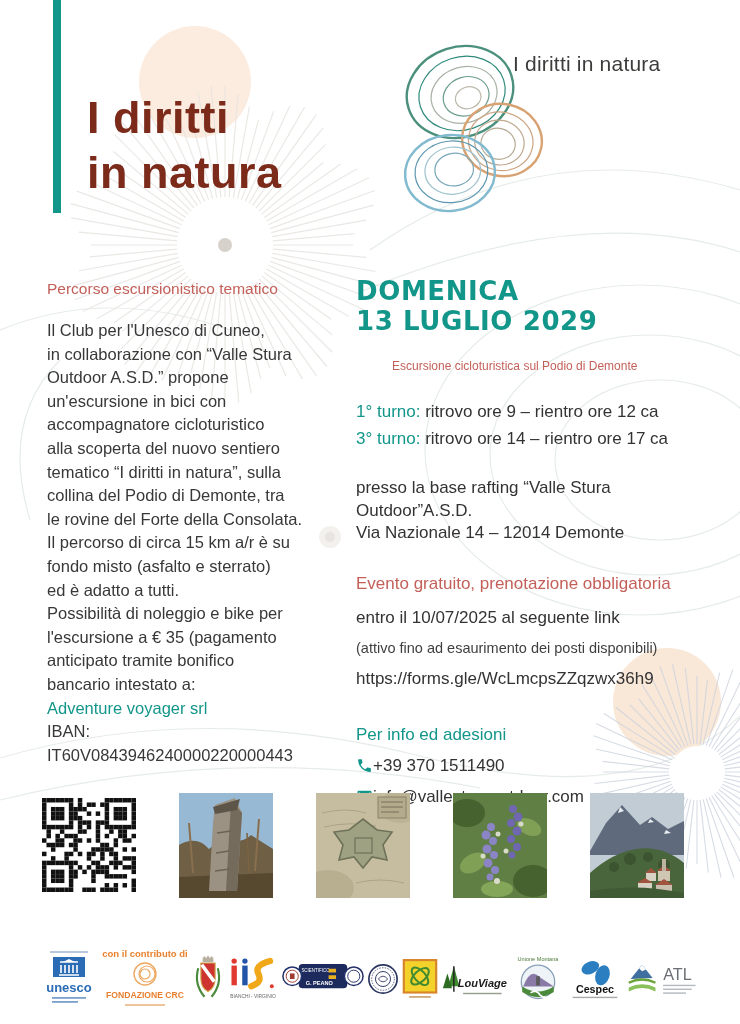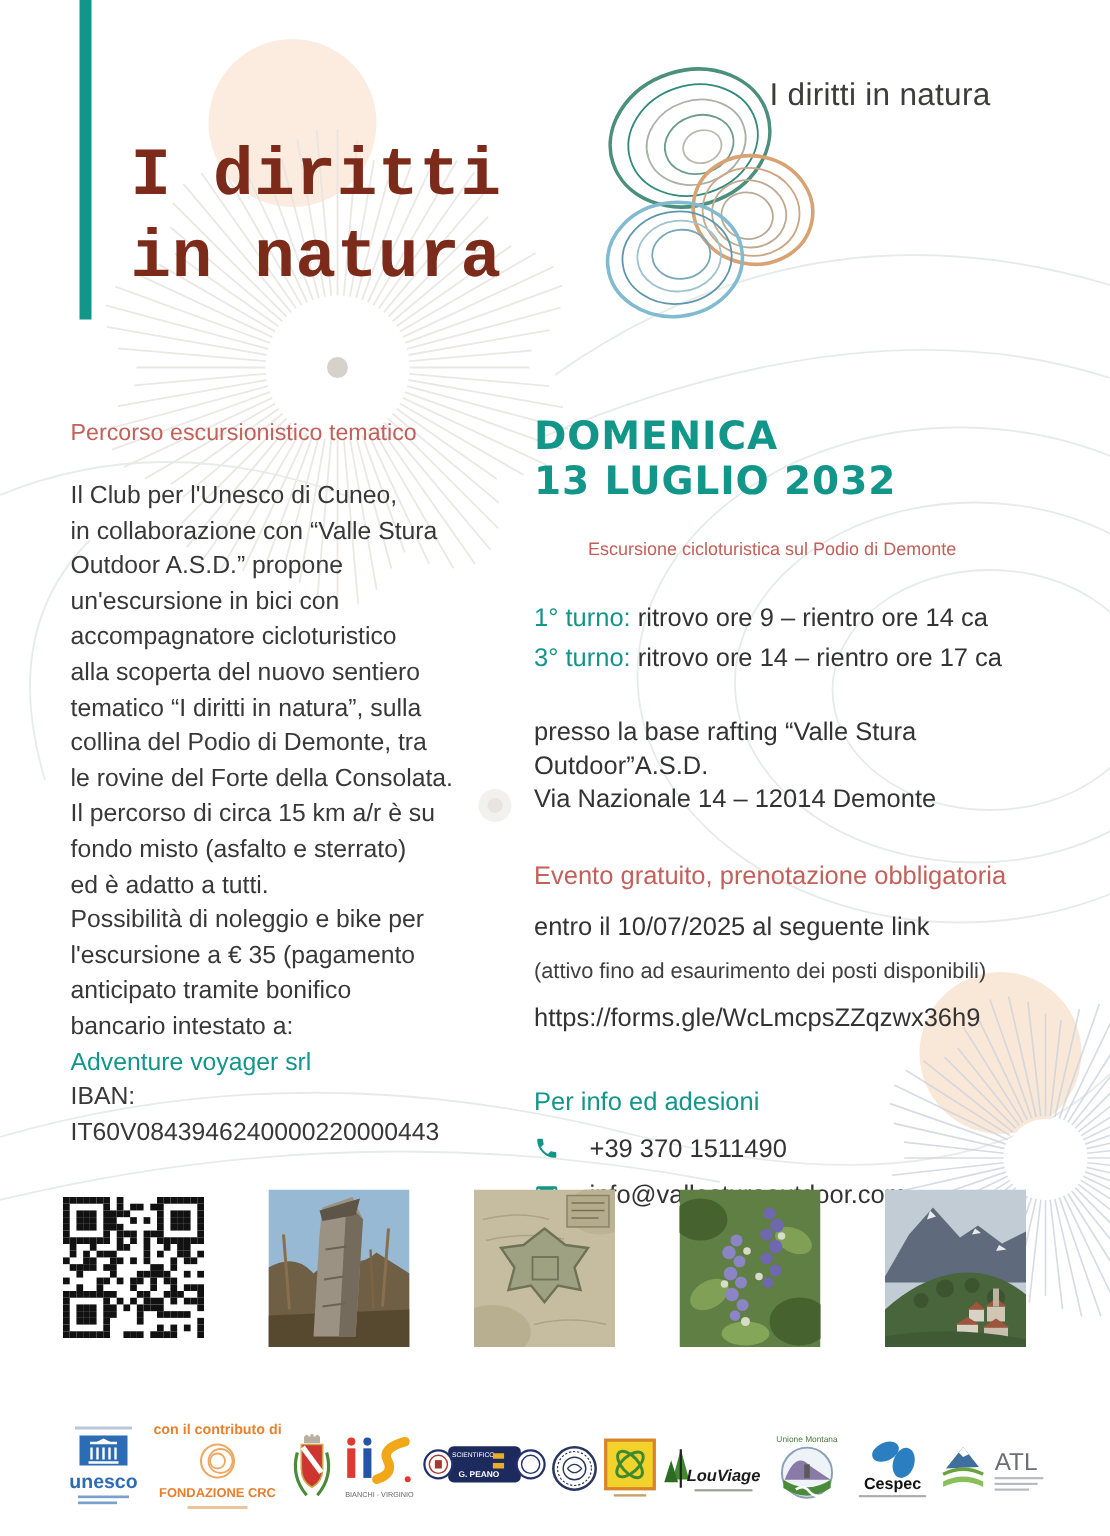--- a/index.html
+++ b/index.html
@@ -6,21 +6,21 @@
     --teal:#13968a; --salmon:#c4605a; --maroon:#7c2b1b;
     --orange:#e8822f; --ink:#383838;
   }
   html,body{margin:0;padding:0;background:#fff;}
   .page{position:relative;width:740px;height:1024px;background:#ffffff;overflow:hidden;
         font-family:"Liberation Sans",sans-serif;color:var(--ink);}
   .deco{position:absolute;left:0;top:0;z-index:0;}
   .content{position:absolute;inset:0;z-index:1;}
 
   .accent-bar{position:absolute;left:53px;top:0;width:8px;height:213px;background:var(--teal);}
-  .title{position:absolute;left:87px;top:90px;font-family:Liberation Mono, monospace;
+  .title{position:absolute;left:87px;top:90px;font-family:Liberation Sans, sans-serif;
          font-weight:700;font-size:45px;line-height:55px;letter-spacing:.5px;
          color:var(--maroon);white-space:pre-line;}
   .brand-logo{position:absolute;left:392px;top:20px;}
   .wordmark{position:absolute;left:513px;top:52px;font-size:21px;color:#3c3c3b;letter-spacing:.2px;}
 
   .left-col{position:absolute;left:47px;top:280px;width:302px;}
   .left-heading{font-size:15.5px;color:var(--salmon);margin:0 0 21px 0;}
   .body-text{font-size:16.5px;line-height:23.6px;color:var(--ink);white-space:pre-line;}
   .bank-name{font-size:16.5px;line-height:23.6px;color:var(--teal);}
   .iban-label,.iban-number{font-size:16.5px;line-height:23.6px;color:var(--ink);}
@@ -30,21 +30,21 @@
                 line-height:30px;letter-spacing:.6px;color:var(--teal);white-space:pre-line;margin:0;}
   .subtitle{margin-top:23px;font-size:12px;color:var(--salmon);margin-left:36px;}
   .turns{margin-top:25px;font-size:17px;line-height:27px;color:#333;}
   .turn-label{color:var(--teal);margin-top:44px;}
   .venue{margin-top:25px;font-size:17px;line-height:22.5px;color:#333;white-space:pre-line;}
   .notice{margin-top:29px;font-size:17px;color:var(--salmon);}
   .deadline{margin-top:14px;font-size:17px;color:#333;}
   .availability{margin-top:12px;font-size:14.5px;color:#3f3f3f;}
   .form-link{margin-top:13px;font-size:17px;color:#333;text-decoration:none;display:inline-block;}
   .info-heading{margin-top:36px;font-size:17px;color:var(--teal);}
-  .contact-row{margin-top:11px;display:flex;align-items:center;gap:20px;font-size:17px;color:#333;}
+  .contact-row{margin-top:11px;display:flex;align-items:center;gap:0;font-size:17px;color:#333;}
   .contact-row .cicon{width:17px;height:17px;flex:0 0 auto;}
   .contact-row .cicon path{fill:var(--teal);}
 
   .media-row{position:absolute;left:42px;top:792px;width:642px;height:106px;
              display:flex;justify-content:space-between;align-items:center;}
   .qr-box{width:94px;height:100px;display:flex;align-items:center;justify-content:center;}
   .photo{width:94px;height:105px;display:block;}
 
   .footer{position:absolute;left:40px;top:942px;width:664px;height:74px;
           display:flex;align-items:center;justify-content:space-between;}
@@ -257,24 +257,24 @@
 l'escursione a € 35 (pagamento
 anticipato tramite bonifico
 bancario intestato a:</div>
       <div class="bank-name">Adventure voyager srl</div>
       <div class="iban-label">IBAN:</div>
       <div class="iban-number">IT60V0843946240000220000443</div>
     </div>
 
     <div class="right-col">
       <div class="date-heading">DOMENICA
-13 LUGLIO 2032</div>
+13 LUGLIO 2029</div>
       <div class="subtitle">Escursione cicloturistica sul Podio di Demonte</div>
       <div class="turns">
-        <div><span class="turn-label">1° turno:</span><span> ritrovo ore 9 – rientro ore 14 ca</span></div>
+        <div><span class="turn-label">1° turno:</span><span> ritrovo ore 9 – rientro ore 12 ca</span></div>
         <div><span class="turn-label">3° turno:</span><span> ritrovo ore 14 – rientro ore 17 ca</span></div>
       </div>
       <div class="venue">presso la base rafting “Valle Stura
 Outdoor”A.S.D.
 Via Nazionale 14 – 12014 Demonte</div>
       <div class="notice">Evento gratuito, prenotazione obbligatoria</div>
       <div class="deadline">entro il 10/07/2025 al seguente link</div>
       <div class="availability">(attivo fino ad esaurimento dei posti disponibili)</div>
       <a class="form-link" href="#">https://forms.gle/WcLmcpsZZqzwx36h9</a>
       <div class="info-heading">Per info ed adesioni</div>

